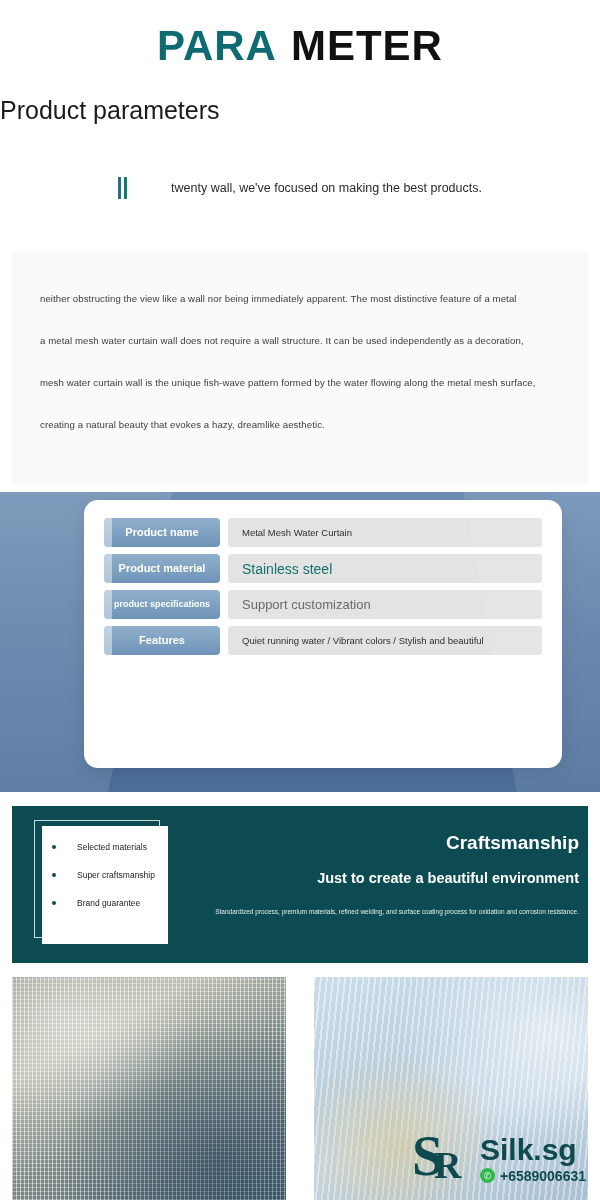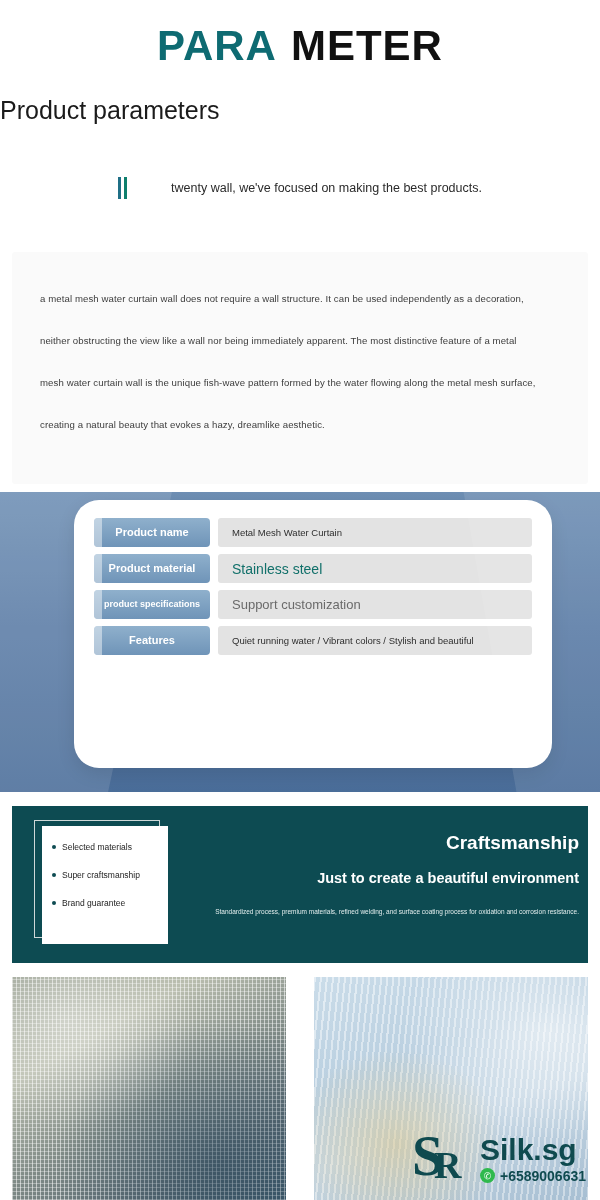--- a/index.html
+++ b/index.html
@@ -81,24 +81,24 @@
   .spec-band:after {
     content: "";
     position: absolute;
     right: -60px; top: -30px;
     width: 170px; height: 360px;
     background: rgba(255,255,255,.10);
     transform: skewX(10deg);
   }
   .spec-card {
     position: absolute;
-    left: 74px; top: 8px;
+    left: 84px; top: 8px;
     width: 478px; height: 268px;
     background: #ffffff;
-    border-radius: 25px;
+    border-radius: 14px;
     box-shadow: 0 6px 18px rgba(0,0,0,.10);
     padding: 18px 20px;
   }
   .spec-row {
     display: flex;
     align-items: center;
     margin-bottom: 7px;
     gap: 8px;
   }
   .spec-key {
@@ -154,21 +154,21 @@
   .craft-box2 {
     position: absolute;
     left: 30px; top: 20px;
     width: 126px; height: 118px;
     background: #ffffff;
     padding: 16px 10px 0 10px;
   }
   .bullet {
     display: flex;
     align-items: center;
-    gap: 6px;
+    gap: 21px;
     font-size: 8.5px;
     color: #1d1d1d;
     margin-bottom: 18px;
   }
   .bullet .dot {
     width: 4px; height: 4px; border-radius: 50%;
     background: #0d4b52; flex: none;
   }
   .craft-right {
     position: absolute;
@@ -268,22 +268,22 @@
   <div class="tagline-row">
     <span class="tag-bars">
       <i class="a"></i>
         <i class="b"></i>
     </span>
     <span class="tagline-text">twenty wall, we've focused on making the best products.</span>
   </div>
 
   <div class="desc-card">
     <div class="inner">
+      <p>neither obstructing the view like a wall nor being immediately apparent. The most distinctive feature of a metal</p>
       <p>a metal mesh water curtain wall does not require a wall structure. It can be used independently as a decoration,</p>
-      <p>neither obstructing the view like a wall nor being immediately apparent. The most distinctive feature of a metal</p>
       <p>mesh water curtain wall is the unique fish-wave pattern formed by the water flowing along the metal mesh surface,</p>
       <p>creating a natural beauty that evokes a hazy, dreamlike aesthetic.</p>
     </div>
   </div>
 
   <div class="spec-band">
     <div class="spec-card">
 
       <div class="spec-row">
         <div class="spec-key">Product name</div>

